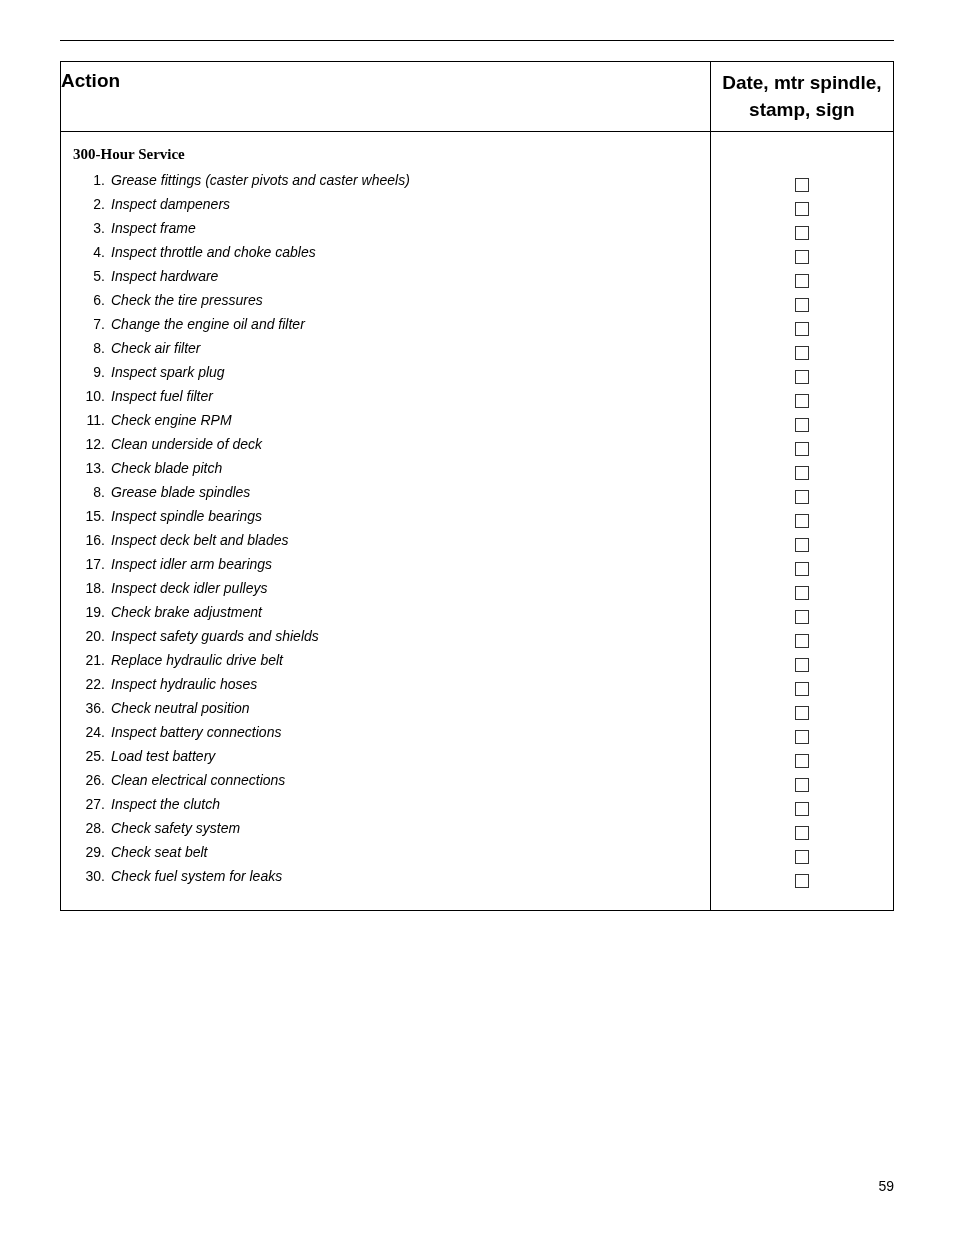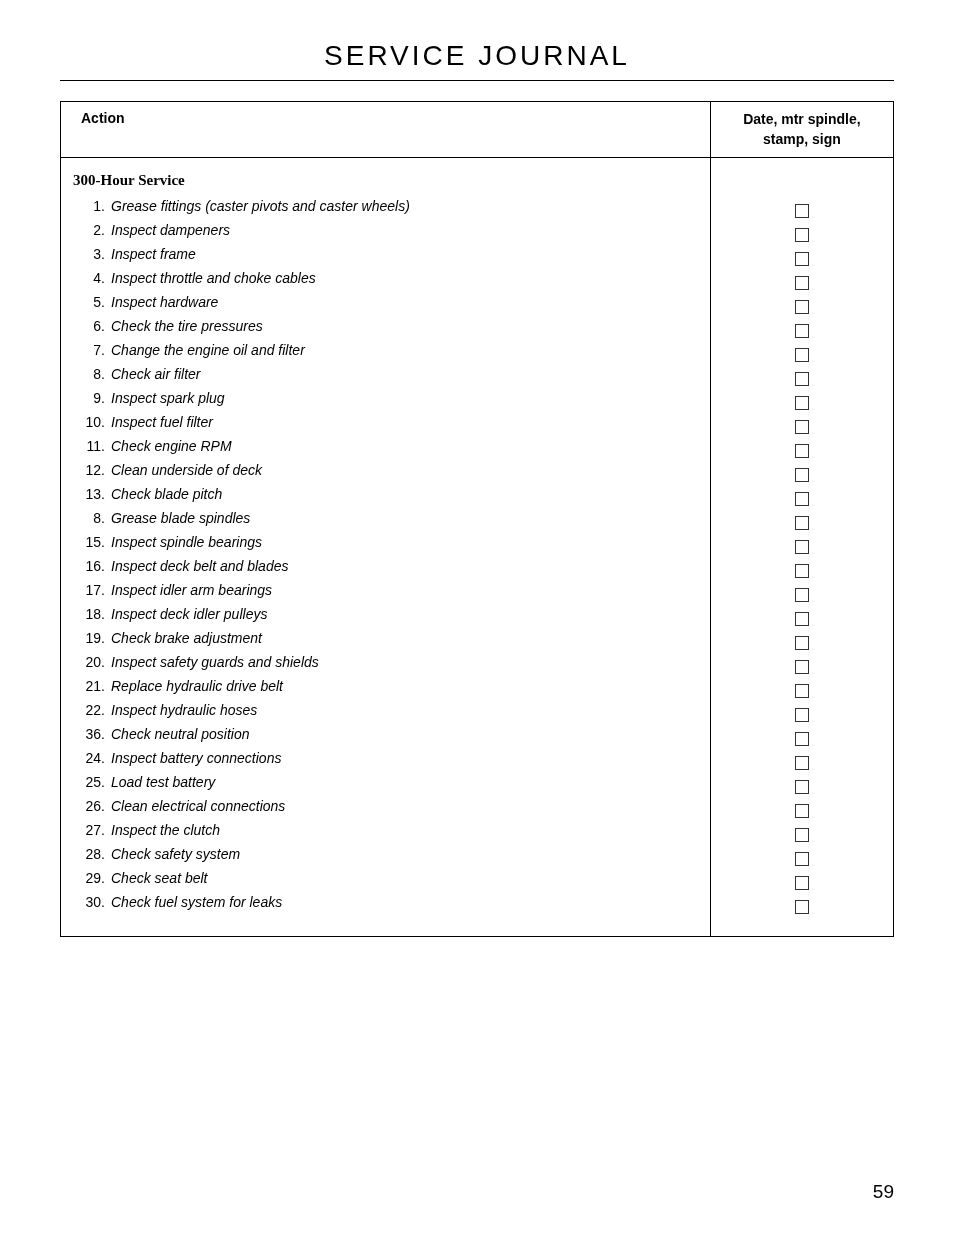--- a/index.html
+++ b/index.html
@@ -41,24 +41,24 @@
     }
 
     .main-table {
       width: 100%;
       border-collapse: collapse;
       border: 1.5px solid #000;
     }
 
     .main-table th {
       border: 1.5px solid #000;
-      padding: 8px 20px;
+      padding: 8px 0;
       text-align: left;
       font-weight: bold;
-      font-size: 14px;
+      font-size: 19px;
       vertical-align: top;
     }
 
     .col-action {
       width: 78%;
     }
 
     .col-date {
       width: 22%;
       text-align: center !important;
@@ -120,31 +120,30 @@
     .checkbox-box {
       width: 14px;
       height: 14px;
       border: 1.5px solid #333;
       display: inline-block;
       flex-shrink: 0;
     }
 
     .page-number {
       position: absolute;
-      bottom: 32px;
+      bottom: 41px;
       right: 60px;
-      font-size: 19px;
+      font-size: 14px;
     }
   </style>
 </head>
 <body>
 
 <div class="page-container">
 
-  <h1 class="page-title">SERVICE JOURNAL</h1>
   <hr class="title-rule">
 
   <table class="main-table">
     <thead>
       <tr>
         <th class="col-action">Action</th>
         <th class="col-date">
           <span>Date, mtr spindle,</span><br>
           <span>stamp, sign</span>
         </th>

